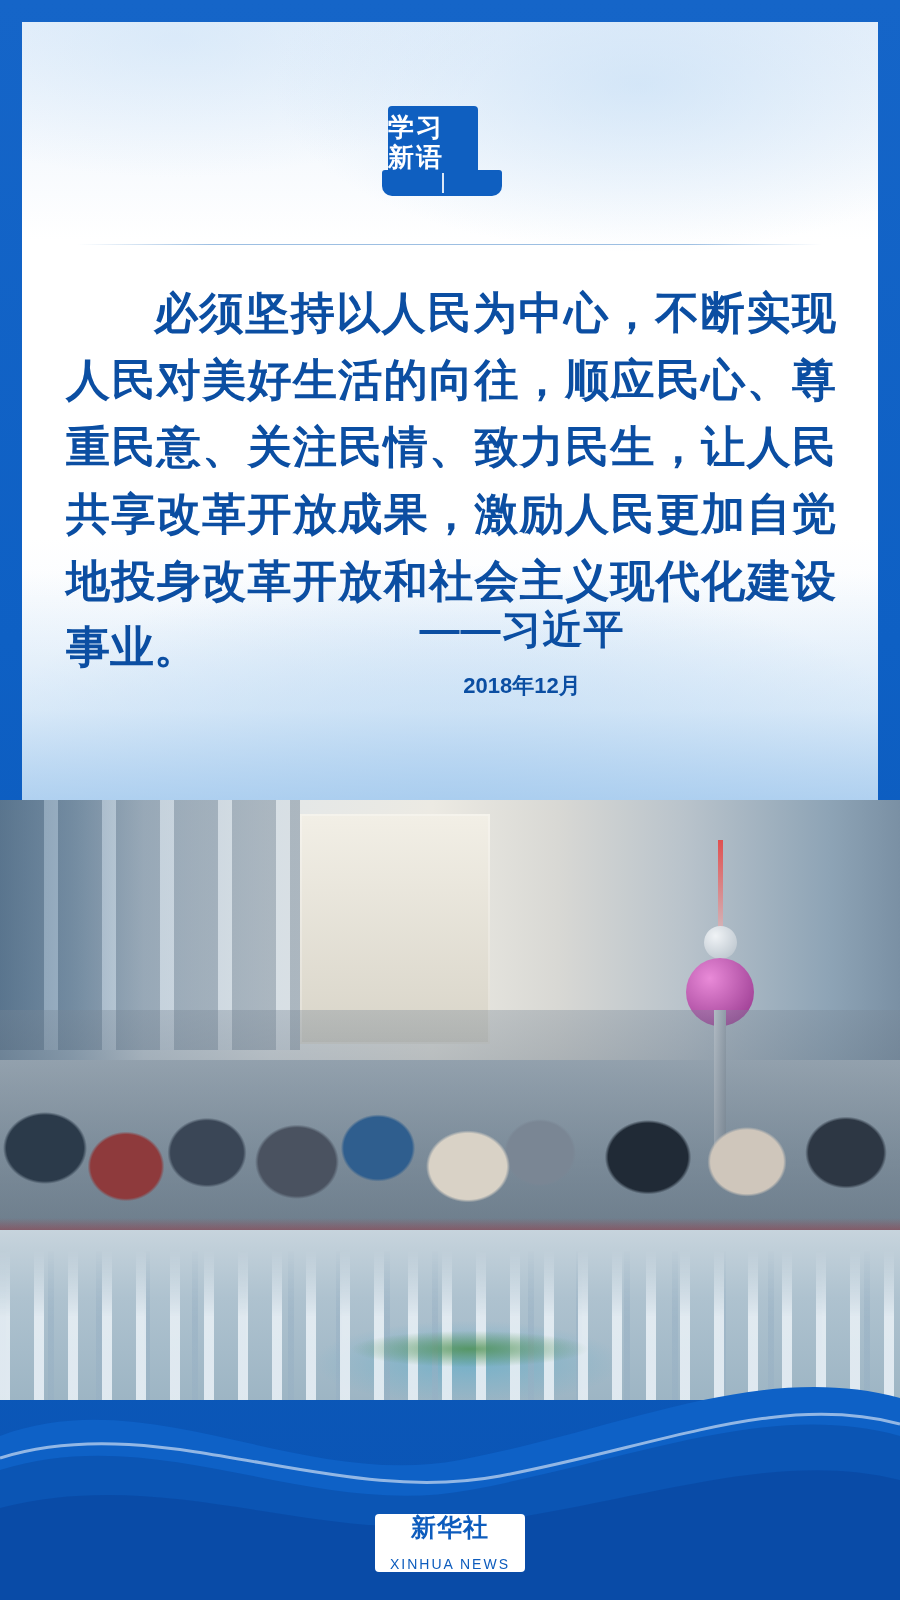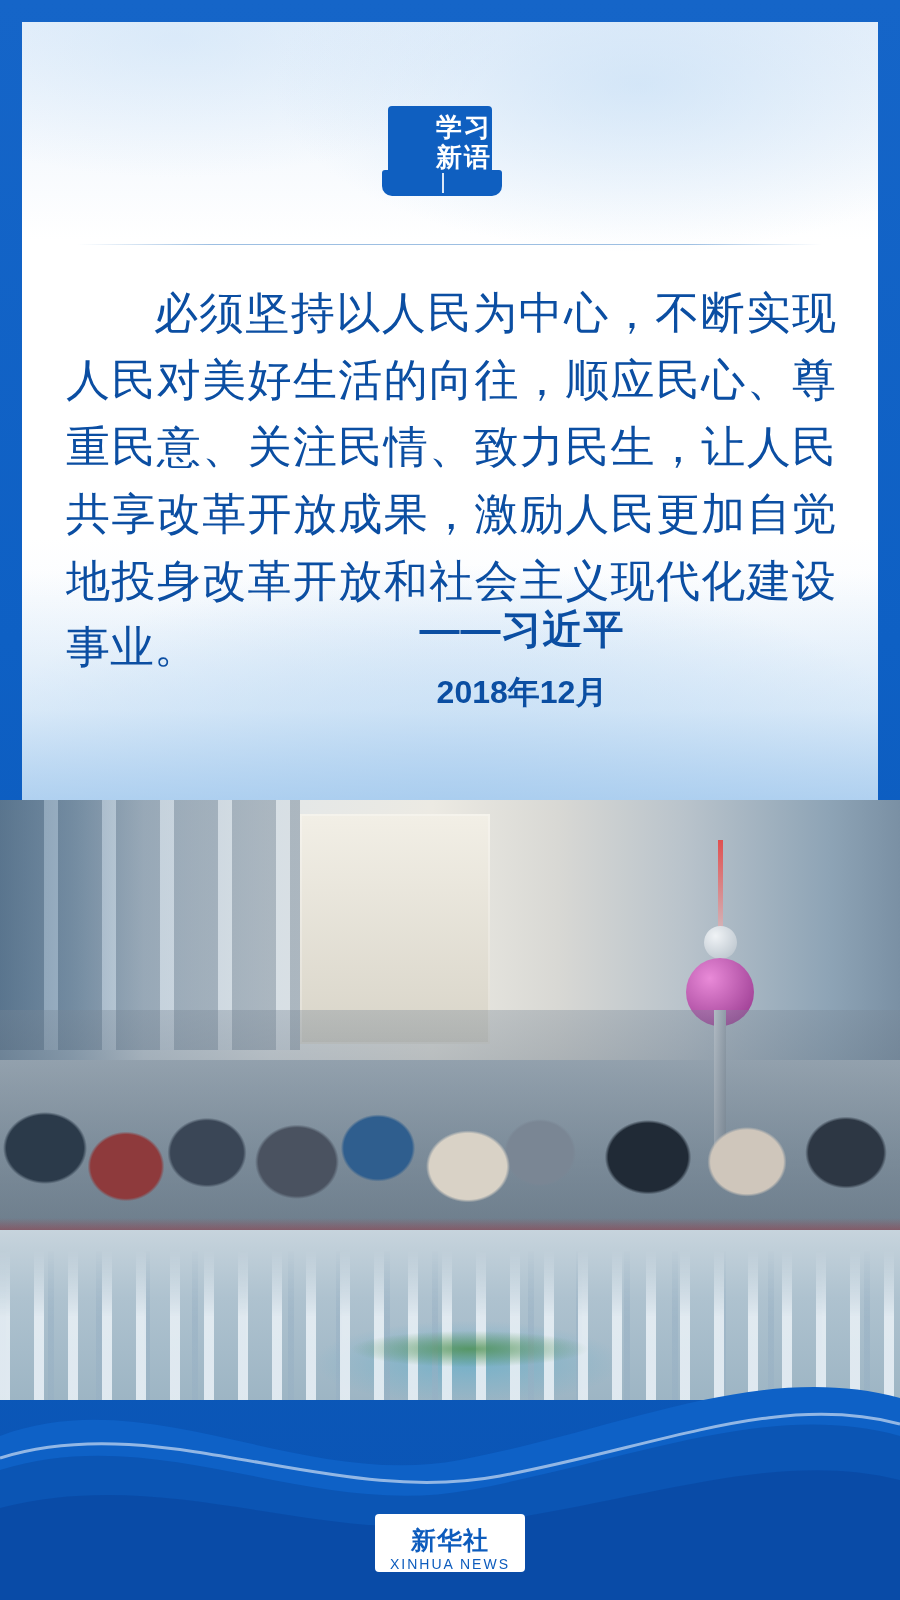--- a/index.html
+++ b/index.html
@@ -67,27 +67,27 @@
     position: relative;
     width: 120px;
     height: 96px;
     margin-right: 16px;
     flex: none;
   }
   .logo-badge .seal {
     position: absolute;
     left: 6px;
     top: 4px;
-    width: 104px;
+    width: 90px;
     height: 72px;
     background: #0f5fc0;
     border-radius: 4px;
     display: flex;
     flex-direction: column;
-    align-items: flex-end;
+    align-items: flex-start;
     justify-content: center;
     color: #ffffff;
     font-weight: bold;
     line-height: 1.0;
     letter-spacing: 2px;
   }
   .logo-badge .seal .l1 { font-size: 26px; margin-bottom: 4px; }
   .logo-badge .seal .l2 { font-size: 26px; }
   .logo-badge .book {
     position: absolute;
@@ -127,40 +127,40 @@
 
   
   .quote {
     position: absolute;
     left: 44px;
     top: 258px;
     width: 770px;
     font-size: 44px;
     line-height: 1.52;
     color: #0b4ea2;
-    font-weight: normal;
+    font-weight: bold;
     text-indent: 88px;
     text-align: justify;
   }
 
   .attrib {
     position: absolute;
     right: 56px;
     top: 580px;
     width: 600px;
     text-align: center;
     color: #0b4ea2;
   }
   .attrib .author {
     font-size: 40px;
     font-weight: bold;
     letter-spacing: 1px;
   }
   .attrib .date {
-    font-size: 32px;
+    font-size: 22px;
     font-weight: bold;
     margin-top: 14px;
   }
   .attrib .occasion {
     font-size: 26px;
     font-weight: bold;
     margin-top: 8px;
   }
 
   
@@ -308,21 +308,21 @@
     left: 50%;
     transform: translateX(-50%);
     bottom: 28px;
     width: 150px;
     height: 58px;
     background: #ffffff;
     border-radius: 4px;
     display: flex;
     flex-direction: column;
     align-items: center;
-    justify-content: flex-end;
+    justify-content: space-between;
   }
   .xinhua .cn {
     color: #0d5cbd;
     font-size: 25px;
     font-weight: bold;
     letter-spacing: 1px;
     line-height: 1.1;
   }
   .xinhua .en {
     color: #0d5cbd;

